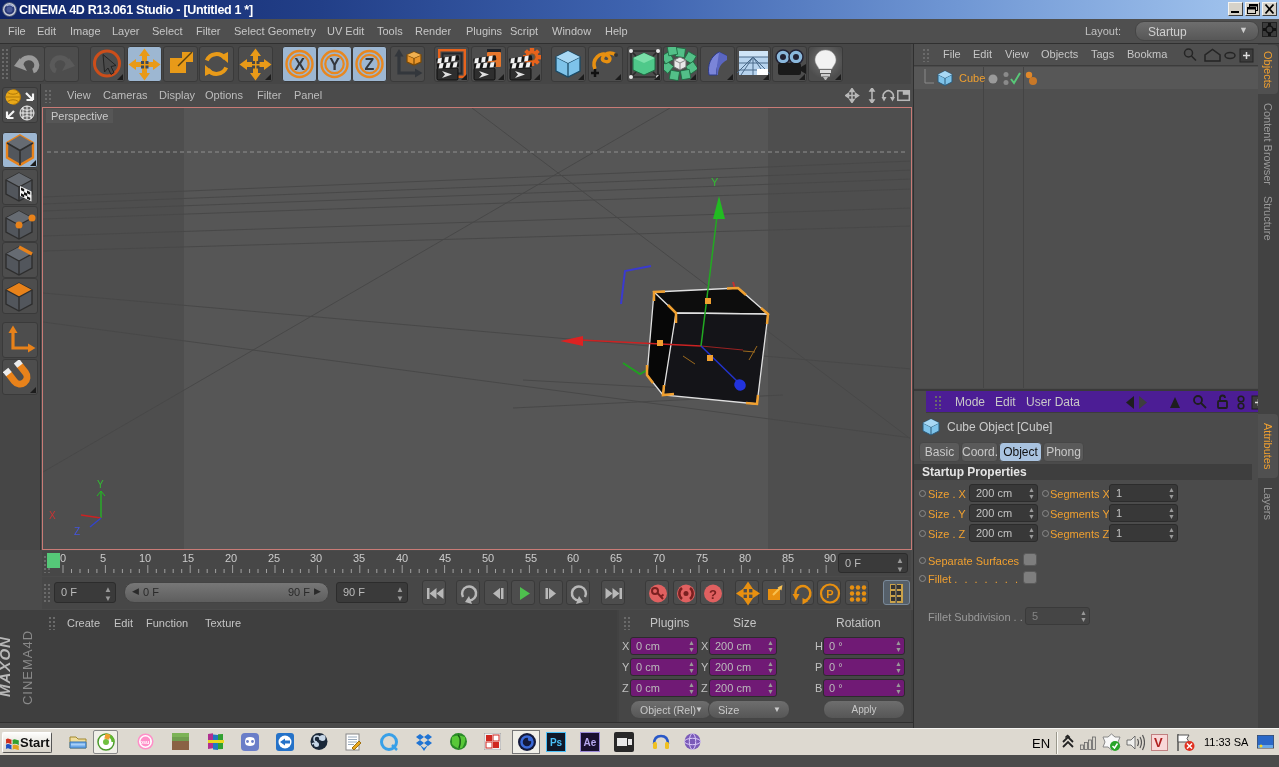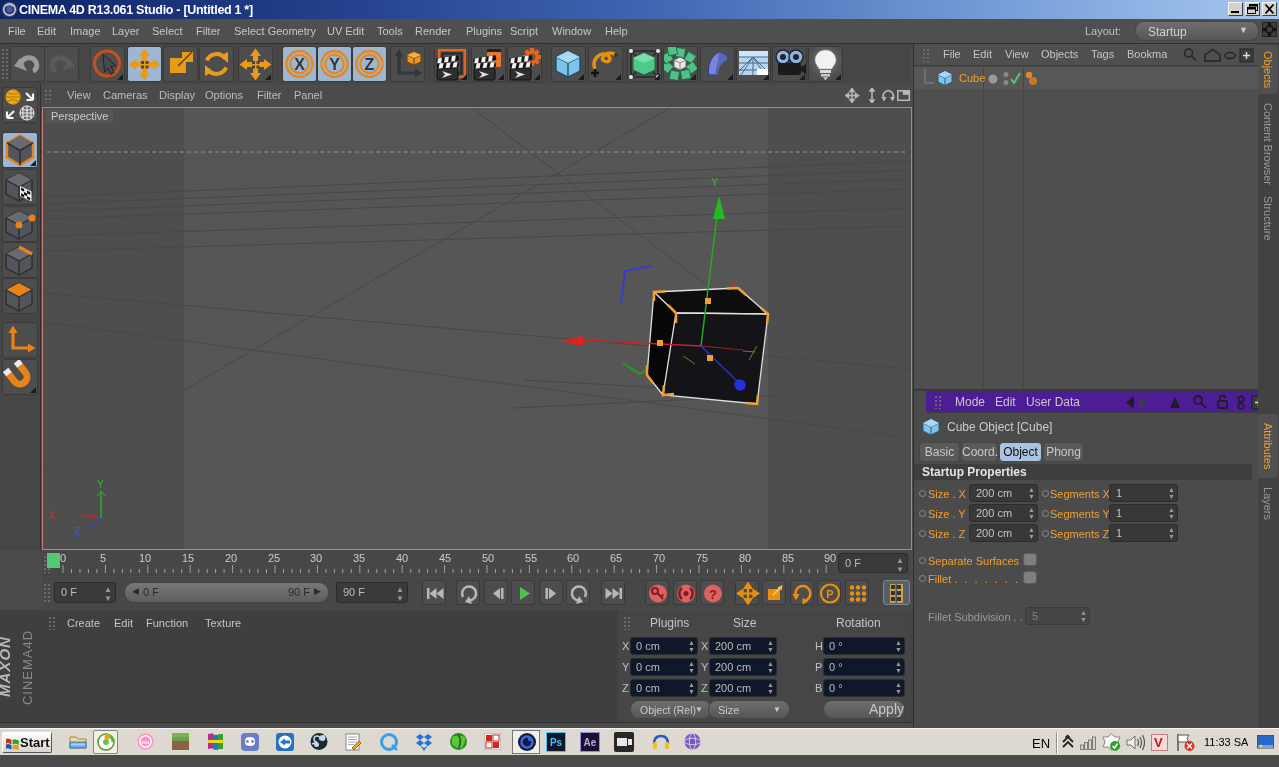--- a/index.html
+++ b/index.html
@@ -21,27 +21,27 @@
 #menubar .mi { position:absolute; top:6px; }
 
 
 #toolbar { left:0; top:44px; width:911px; height:40px; background:#464646; }
 .tbtn { position:absolute; top:2px; width:35px; height:36px; background:#4d4d4d; border:1px solid #3a3a3a; border-radius:3px; }
 .tbtn.sel { background:#9db7d2; }
 .corner { position:absolute; right:1px; bottom:1px; width:0; height:0; border-left:6px solid transparent; border-bottom:6px solid #1c1c1c; }
 .pbtn { position:absolute; top:3px; width:24px; height:25px; background:#4d4d4d; border:1px solid #3a3a3a; border-radius:3px; }
 .crow { position:absolute; left:0; height:19px; width:292px; }
 .clbl { position:absolute; top:3px; color:#c0c0c0; font-size:11px; }
-.cfield { position:absolute; top:0; height:18px; background:#0f172a; border:1px solid #2c2c2c; border-radius:3px; color:#bbbbbb; font-size:11px; }
+.cfield { position:absolute; top:0; height:18px; background:#701a75; border:1px solid #2c2c2c; border-radius:3px; color:#bbbbbb; font-size:11px; }
 .cfield span { position:absolute; left:5px; top:2px; }
 .cfield i { position:absolute; right:2px; top:1px; font-size:7px; font-style:normal; color:#999; line-height:7px; }
 .cdrop { position:absolute; top:0; height:19px; background:linear-gradient(#6e6e6e,#565656); border:1px solid #454545; border-radius:9px; color:#c8c8c8; font-size:11px; }
 .cdrop span { position:absolute; left:9px; top:3px; white-space:nowrap; }
 .cdrop b { position:absolute; right:8px; top:4px; font-size:8px; font-weight:normal; color:#ccc; }
-.cbtn { position:absolute; top:0; height:19px; background:linear-gradient(#6e6e6e,#565656); border:1px solid #454545; border-radius:9px; color:#c8c8c8; font-size:14px; text-align:right; line-height:17px; }
+.cbtn { position:absolute; top:0; height:19px; background:linear-gradient(#6e6e6e,#565656); border:1px solid #454545; border-radius:9px; color:#c8c8c8; font-size:10px; text-align:center; line-height:17px; }
 .amtab { position:absolute; top:0; height:20px; background:#5a5a5a; border:1px solid #474747; border-radius:4px; color:#c8c8c8; font-size:12px; text-align:center; line-height:18px; }
 .amtab.sel { background:#a9c3e0; color:#111; }
 .arow { position:absolute; left:0; width:345px; height:18px; }
 .chk { position:absolute; left:5px; top:4px; width:7px; height:7px; border:1px solid #8a8a8a; border-radius:50%; }
 .albl { position:absolute; left:14px; top:2px; color:#f0a030; font-size:11px; }
 .albl.gray { color:#9a9a9a; }
 .afield { position:absolute; top:-2px; height:18px; background:#383838; border:1px solid #2c2c2c; border-radius:3px; color:#c4c4c4; font-size:11px; }
 .afield span { position:absolute; left:6px; top:2px; }
 .afield u { position:absolute; right:2px; top:1px; font-size:7px; text-decoration:none; color:#999; line-height:7px; }
 .afield.dis { background:#454545; border-color:#3a3a3a; }

